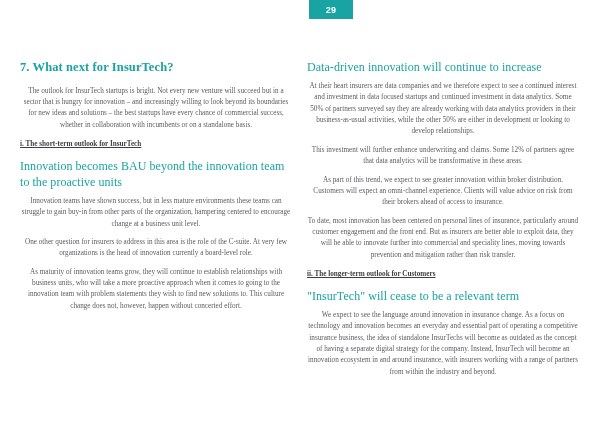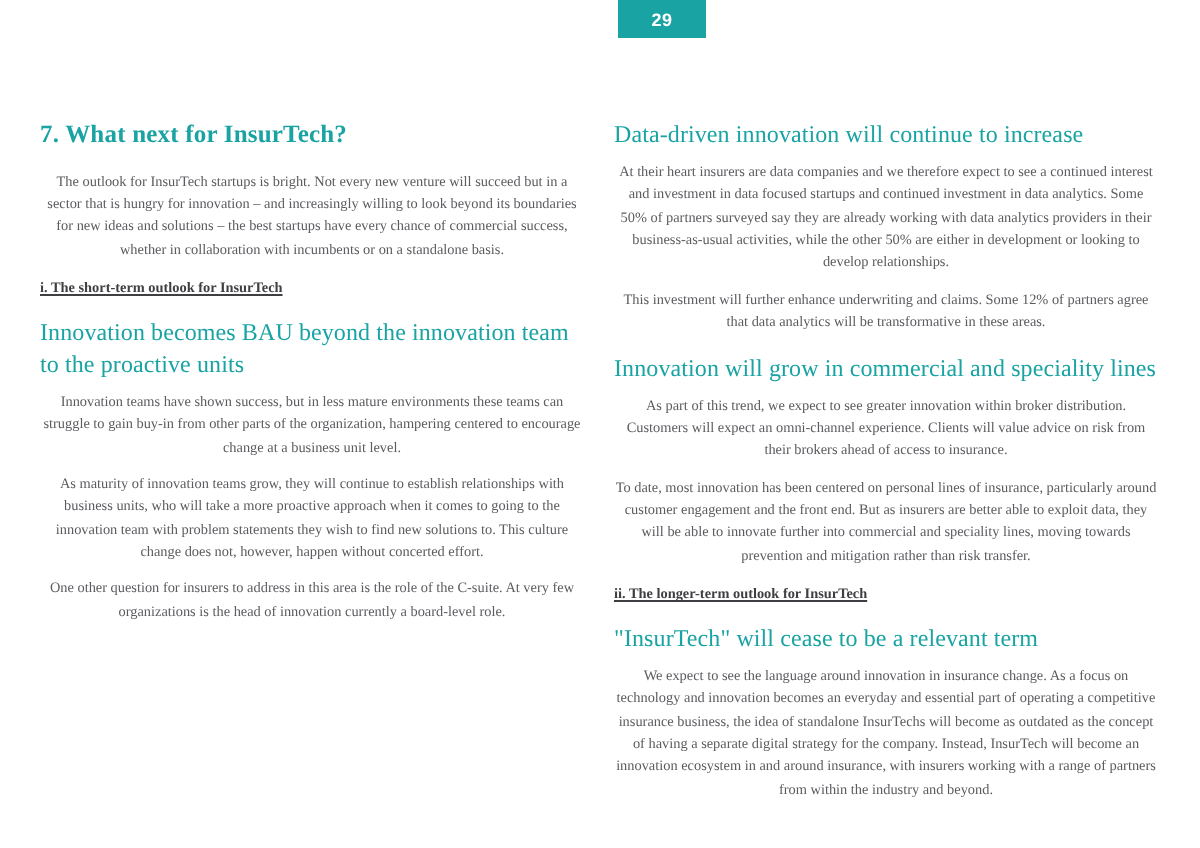--- a/index.html
+++ b/index.html
@@ -94,29 +94,28 @@
 </div>
 
 <div class="page">
 
   <div class="col col-left">
     <h1 class="section-title">7. What next for InsurTech?</h1>
     <p class="body">The outlook for InsurTech startups is bright. Not every new venture will succeed but in a sector that is hungry for innovation – and increasingly willing to look beyond its boundaries for new ideas and solutions – the best startups have every chance of commercial success, whether in collaboration with incumbents or on a standalone basis.</p>
     <div class="kicker">i. The short-term outlook for InsurTech</div>
     <h2 class="sub-title">Innovation becomes BAU beyond the innovation team to the proactive units</h2>
     <p class="body">Innovation teams have shown success, but in less mature environments these teams can struggle to gain buy-in from other parts of the organization, hampering centered to encourage change at a business unit level.</p>
+    <p class="body">One other question for insurers to address in this area is the role of the C-suite. At very few organizations is the head of innovation currently a board-level role.</p>
     <p class="body">As maturity of innovation teams grow, they will continue to establish relationships with business units, who will take a more proactive approach when it comes to going to the innovation team with problem statements they wish to find new solutions to. This culture change does not, however, happen without concerted effort.</p>
-    <p class="body">One other question for insurers to address in this area is the role of the C-suite. At very few organizations is the head of innovation currently a board-level role.</p>
   </div>
 
   <div class="col col-right">
     <h2 class="sub-title first-sub">Data-driven innovation will continue to increase</h2>
     <p class="body">At their heart insurers are data companies and we therefore expect to see a continued interest and investment in data focused startups and continued investment in data analytics. Some 50% of partners surveyed say they are already working with data analytics providers in their business-as-usual activities, while the other 50% are either in development or looking to develop relationships.</p>
     <p class="body">This investment will further enhance underwriting and claims. Some 12% of partners agree that data analytics will be transformative in these areas.</p>
-    <h2 class="sub-title">Innovation will grow in commercial and speciality lines</h2>
     <p class="body">As part of this trend, we expect to see greater innovation within broker distribution. Customers will expect an omni-channel experience. Clients will value advice on risk from their brokers ahead of access to insurance.</p>
     <p class="body">To date, most innovation has been centered on personal lines of insurance, particularly around customer engagement and the front end. But as insurers are better able to exploit data, they will be able to innovate further into commercial and speciality lines, moving towards prevention and mitigation rather than risk transfer.</p>
-    <div class="kicker">ii. The longer-term outlook for InsurTech</div>
+    <div class="kicker">ii. The longer-term outlook for Customers</div>
     <h2 class="sub-title">"InsurTech" will cease to be a relevant term</h2>
     <p class="body">We expect to see the language around innovation in insurance change. As a focus on technology and innovation becomes an everyday and essential part of operating a competitive insurance business, the idea of standalone InsurTechs will become as outdated as the concept of having a separate digital strategy for the company. Instead, InsurTech will become an innovation ecosystem in and around insurance, with insurers working with a range of partners from within the industry and beyond.</p>
   </div>
 
 </div>
 
 </body></html>

